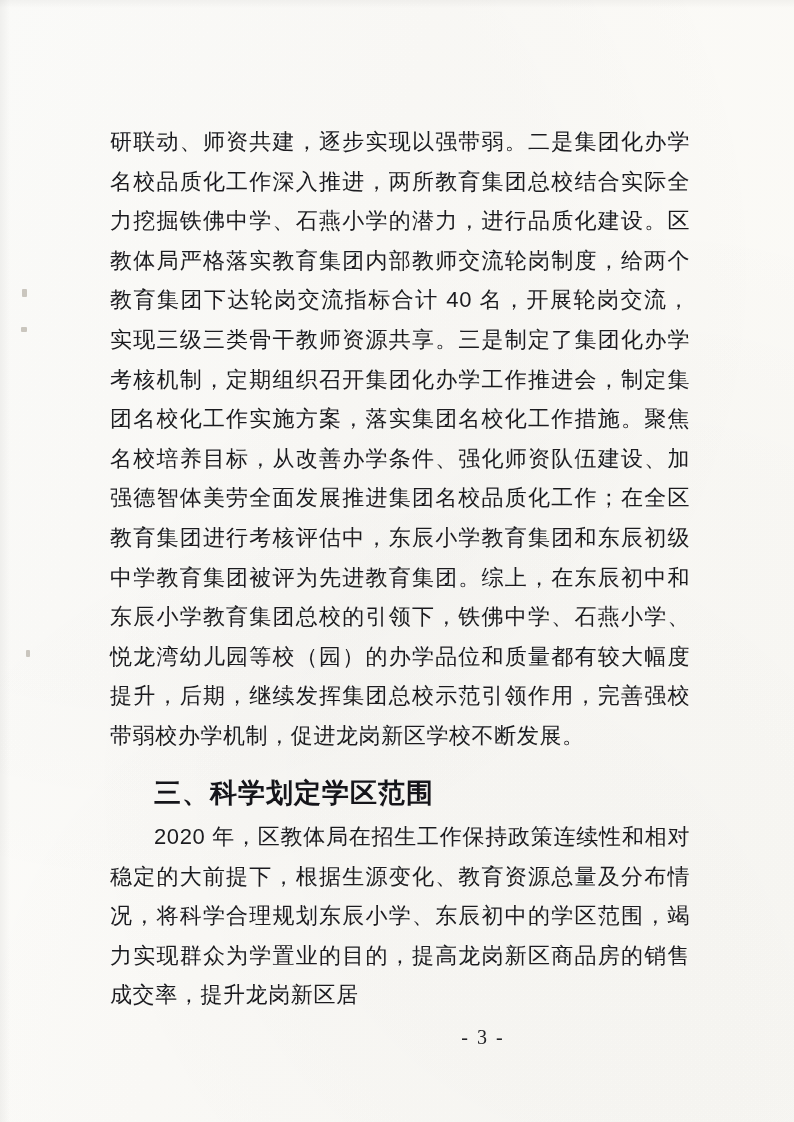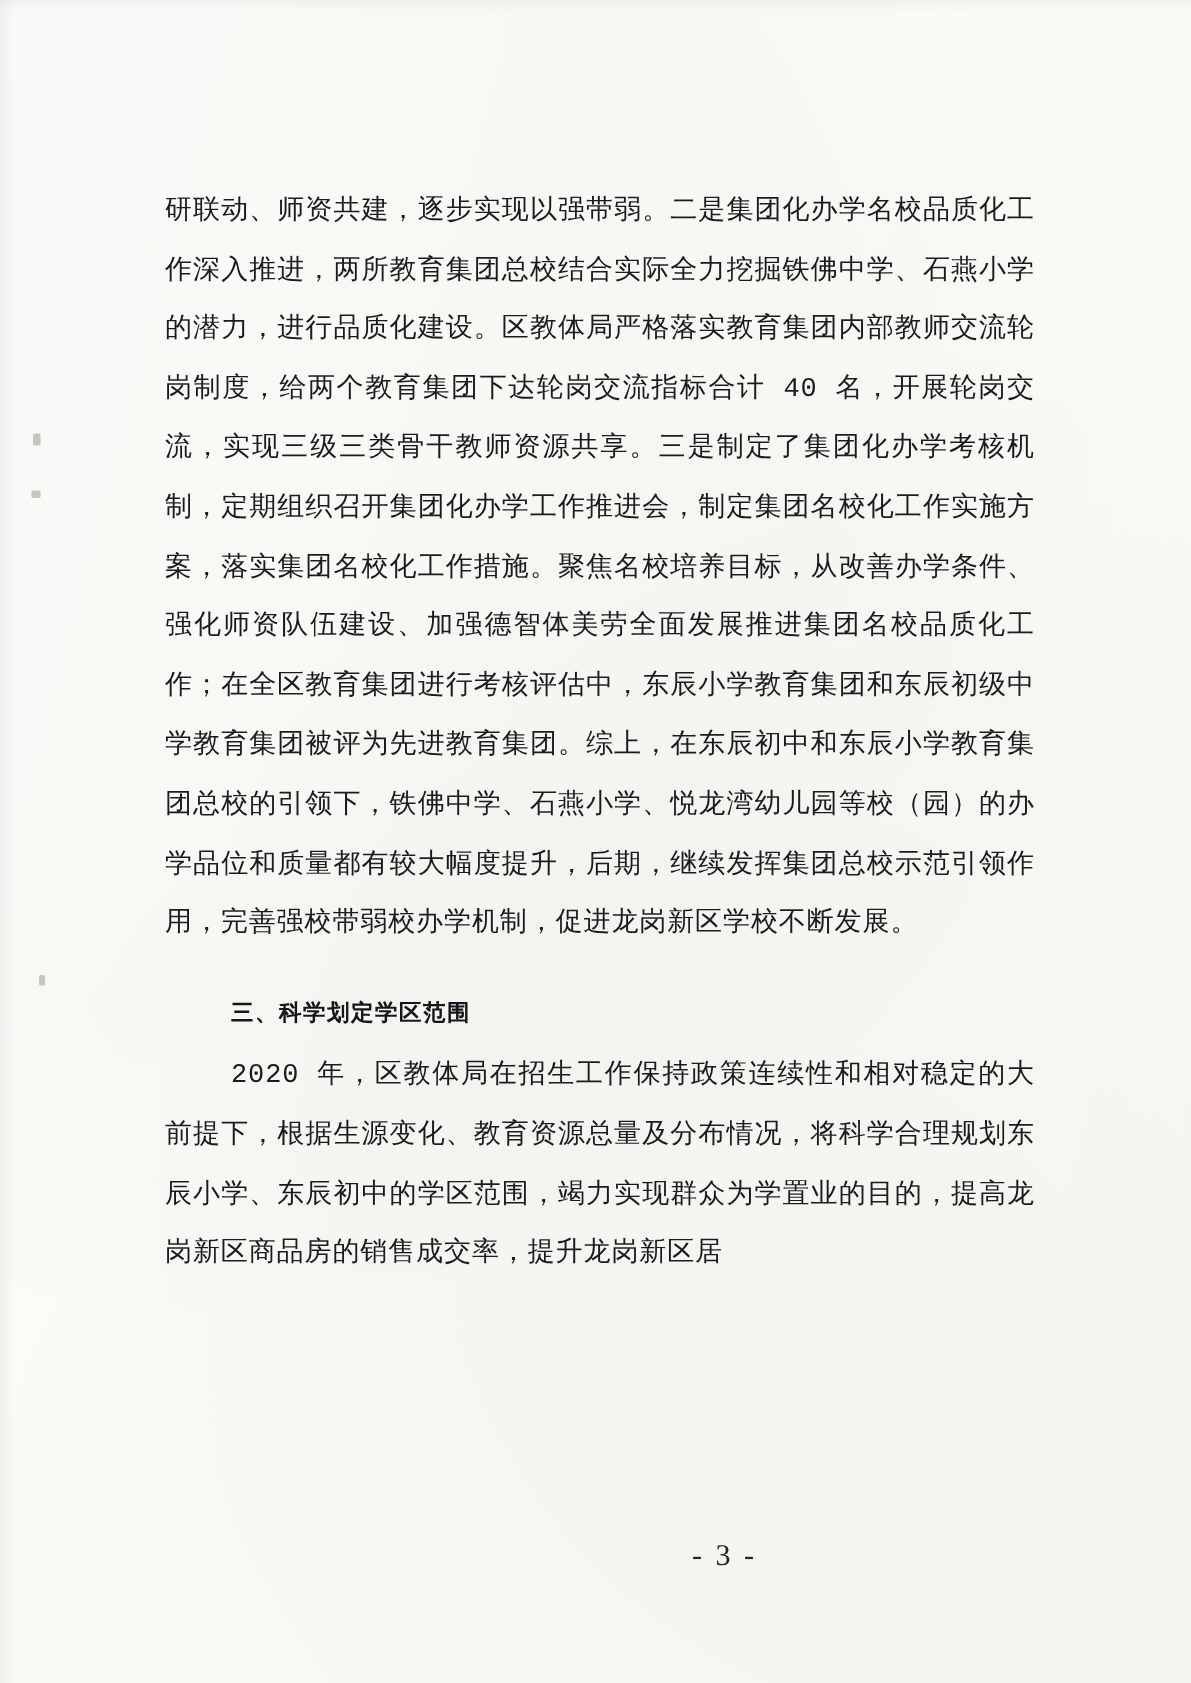--- a/index.html
+++ b/index.html
@@ -32,34 +32,34 @@
     pointer-events: none;
   }
   .content {
     position: absolute;
     left: 110px;
     top: 122px;
     width: 580px;
   }
   p.body-par {
     margin: 0;
-    font-size: 18px;
+    font-size: 22px;
     line-height: 39.6px;
     color: #1b1b1f;
     text-align: justify;
     text-justify: inter-character;
     letter-spacing: 0.6px;
-    font-family: Liberation Mono, monospace;
+    font-family: Liberation Sans, sans-serif;
   }
   p.body-par.indent {
     text-indent: 44px;
   }
   h2.section-head {
     margin: 20px 0 2px 0;
-    font-size: 15px;
+    font-size: 27px;
     line-height: 39.6px;
     font-weight: bold;
     color: #15151a;
     text-indent: 44px;
     letter-spacing: 1px;
     font-family: Liberation Mono, monospace;
   }
   .page-number {
     position: absolute;
     left: 0;

